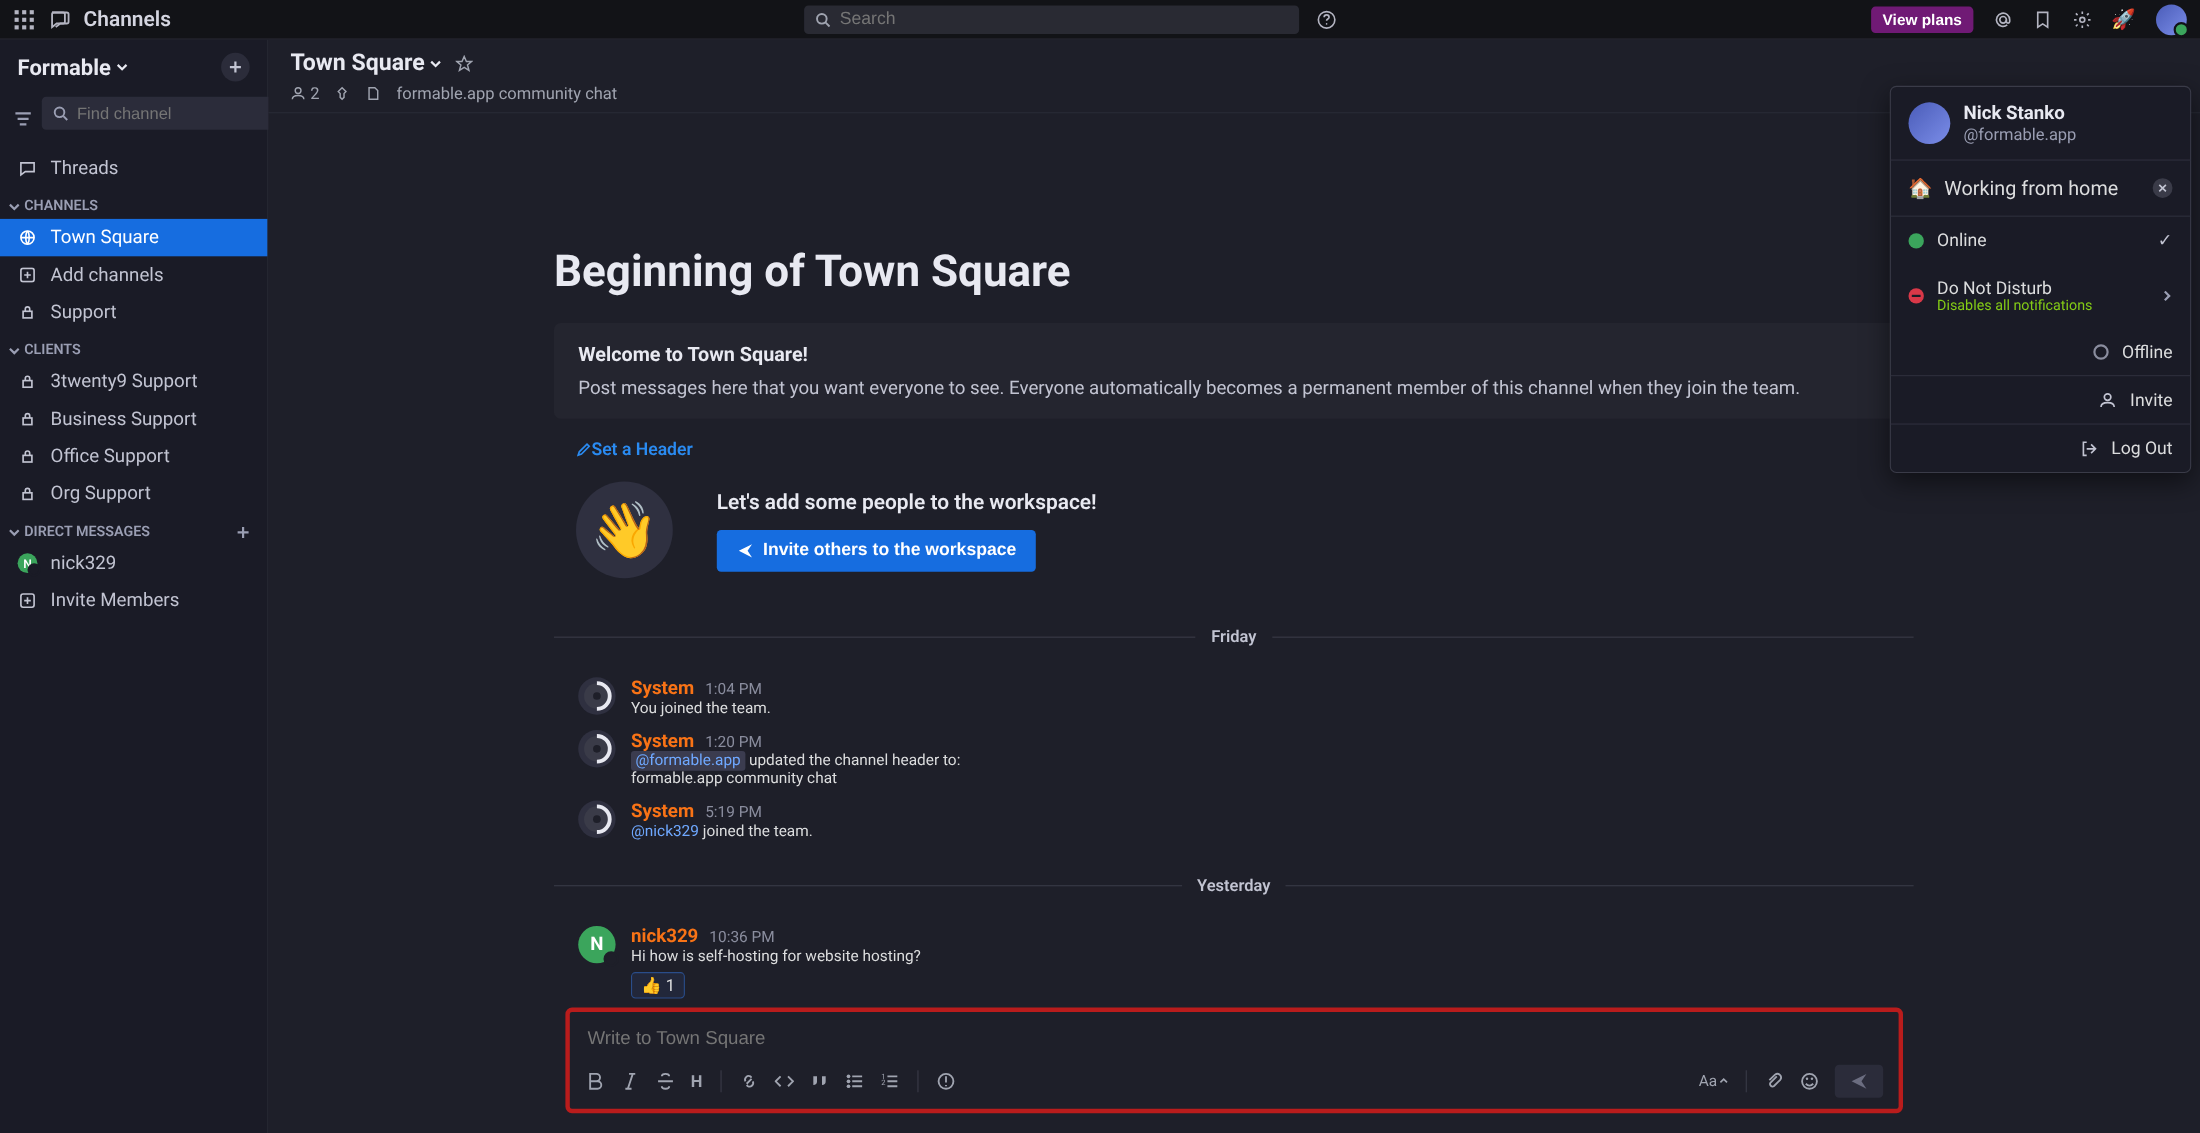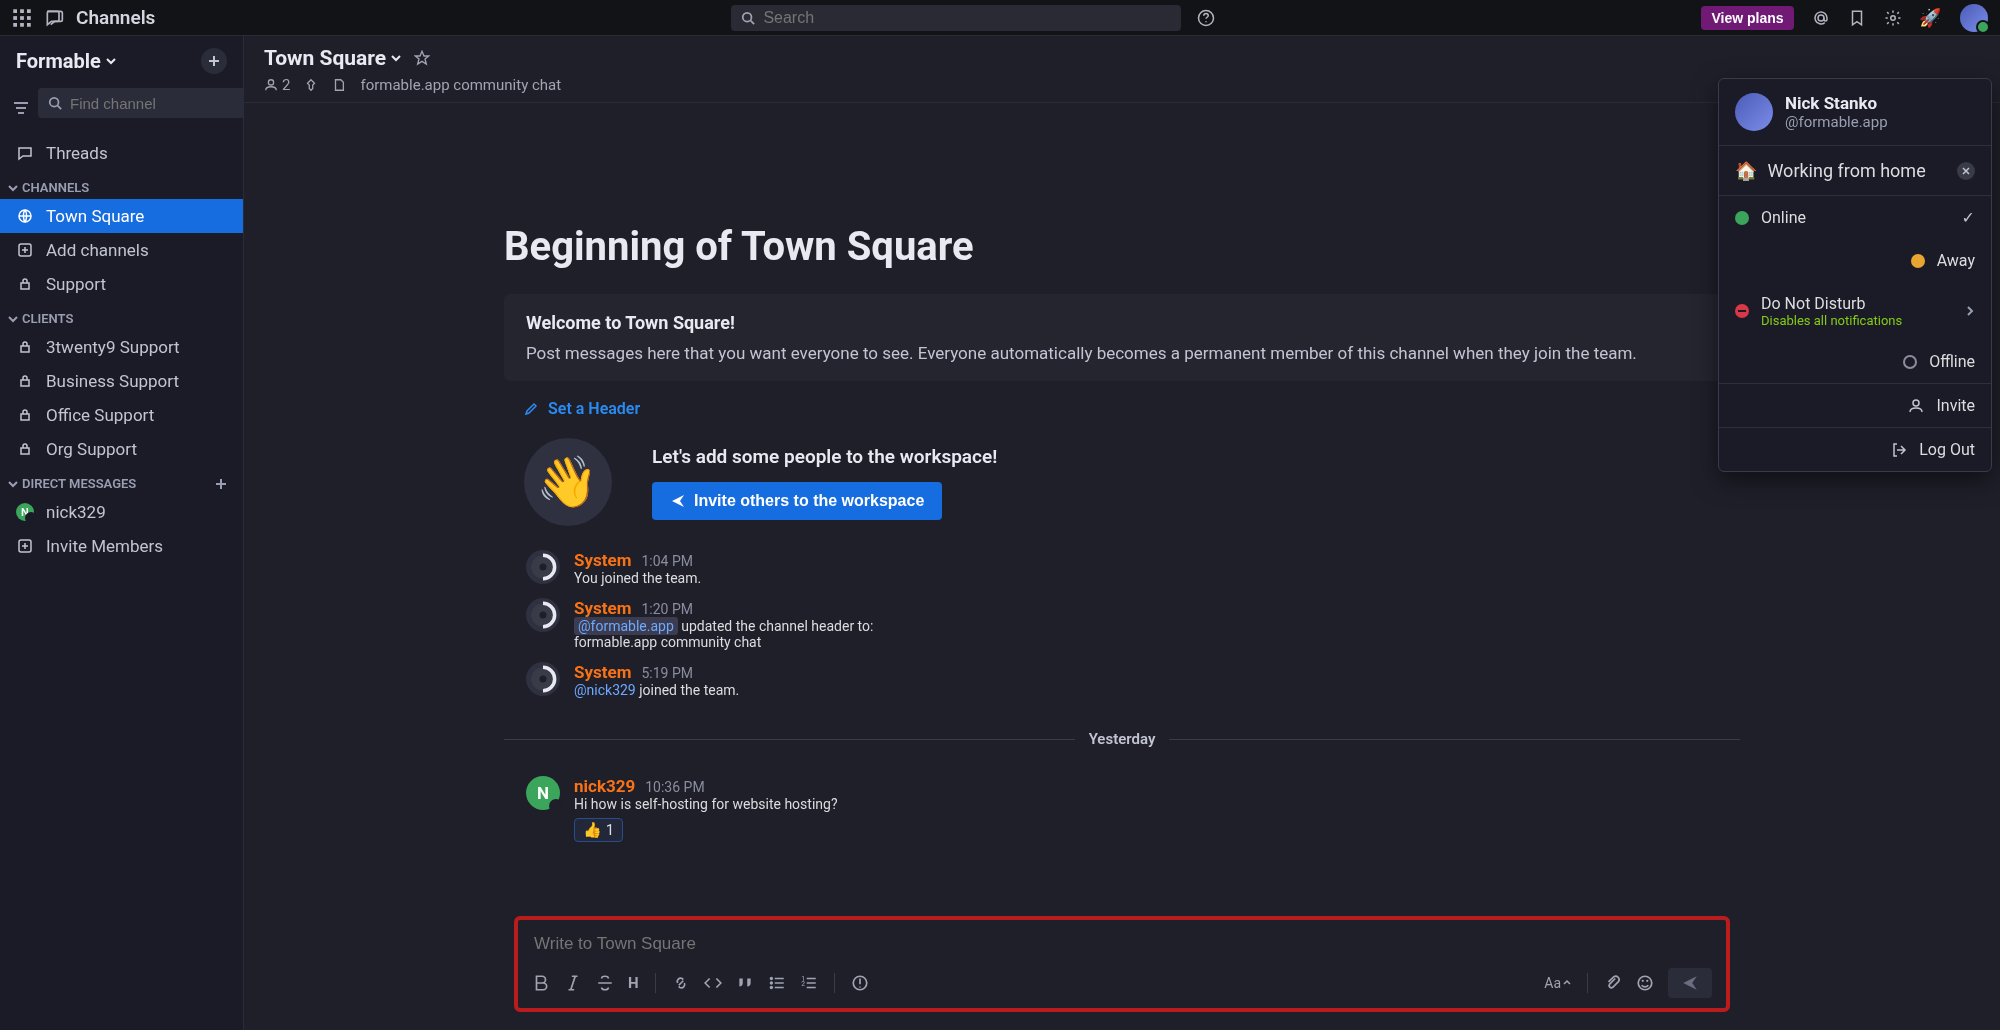--- a/index.html
+++ b/index.html
@@ -132,21 +132,21 @@
 
 .scroll-area { flex:1; overflow-y:auto; padding: 0 0 10px 0;}
 
 .beginning { padding: 120px 260px 20px 260px; }
 .beginning h1 { font-size: 40px; font-weight:700; color:#e8e9f1; margin-bottom: 24px; }
 .welcome-box {
   background: #24252f; border-radius: 6px; padding: 18px 22px; margin-bottom: 14px;
 }
 .welcome-box h3 { font-size: 18px; font-weight:700; color:#e8e9f1; margin-bottom:10px; }
 .welcome-box p { font-size: 17px; color:#c2c4d2; }
-.set-header-link { display:flex; align-items:center; gap:10px; color:#2a8bf2; font-size:16px; font-weight:600; padding: 4px 20px 20px 20px; cursor:pointer;}
+.set-header-link { display:flex; align-items:center; gap:0; color:#2a8bf2; font-size:16px; font-weight:600; padding: 4px 20px 20px 20px; cursor:pointer;}
 .invite-section { display:flex; align-items:center; gap: 40px; padding: 0 20px;}
 .wave-badge { width:88px; height:88px; background:#2f3040; border-radius:50%; display:flex; align-items:center; justify-content:center; font-size:50px;}
 .invite-text h3 { font-size:19px; font-weight:600; color:#e8e9f1; margin-bottom:14px;}
 .invite-btn {
   background:#166de0; color:#fff; border:none; border-radius:4px; padding:10px 18px;
   font-size:16px; font-weight:600; display:flex; align-items:center; gap:8px;
 }
 
 .date-divider {
   display:flex; align-items:center; margin: 24px 260px; gap: 14px;
@@ -472,20 +472,25 @@
               <button class="invite-btn">
                 <svg width="16" height="16" viewBox="0 0 16 16">
                     <path d="M2 8l12-6-4 6 4 6-12-6z" fill="#fff"></path>
                   </svg>
                 <span>Invite others to the workspace</span>
               </button>
             </div>
           </div>
         </div>
 
+        <div class="date-divider">
+          <div class="line"></div>
+            <span class="label">Friday</span>
+            <div class="line"></div>
+        </div>
 
         <div class="message">
           <div class="msg-avatar system">
             <svg viewBox="0 0 24 24">
                 <circle cx="12" cy="12" r="10" fill="#3a3b48"></circle>
                 <circle cx="12" cy="12" r="3" fill="#1e1f29"></circle>
                 <path d="M12 2a10 10 0 010 20" fill="none" stroke="#e8e9f1" stroke-width="3"></path>
               </svg>
           </div>
           <div class="msg-body">
@@ -635,24 +640,20 @@
             <svg width="10" height="10" viewBox="0 0 10 10">
                 <path d="M2 2l6 6M8 2l-6 6" stroke="#c2c4d2" stroke-width="1.5"></path>
               </svg>
           </span>
         </div>
         <div class="user-menu-item selected">
           <span class="status-dot online"></span>
           <span>Online</span>
         </div>
         <div class="user-menu-item">
-          <span class="status-dot away"></span>
-          <span>Away</span>
-        </div>
-        <div class="user-menu-item">
           <span class="status-dot dnd"></span>
           <span>
             <div>Do Not Disturb</div>
             <div class="dnd-sub">Disables all notifications</div>
           </span>
           <svg class="chevron" width="10" height="10" viewBox="0 0 10 10">
               <path d="M3 1l4 4-4 4" fill="none" stroke="#9a9eb3" stroke-width="2"></path>
             </svg>
         </div>
         <div class="user-menu-item">

